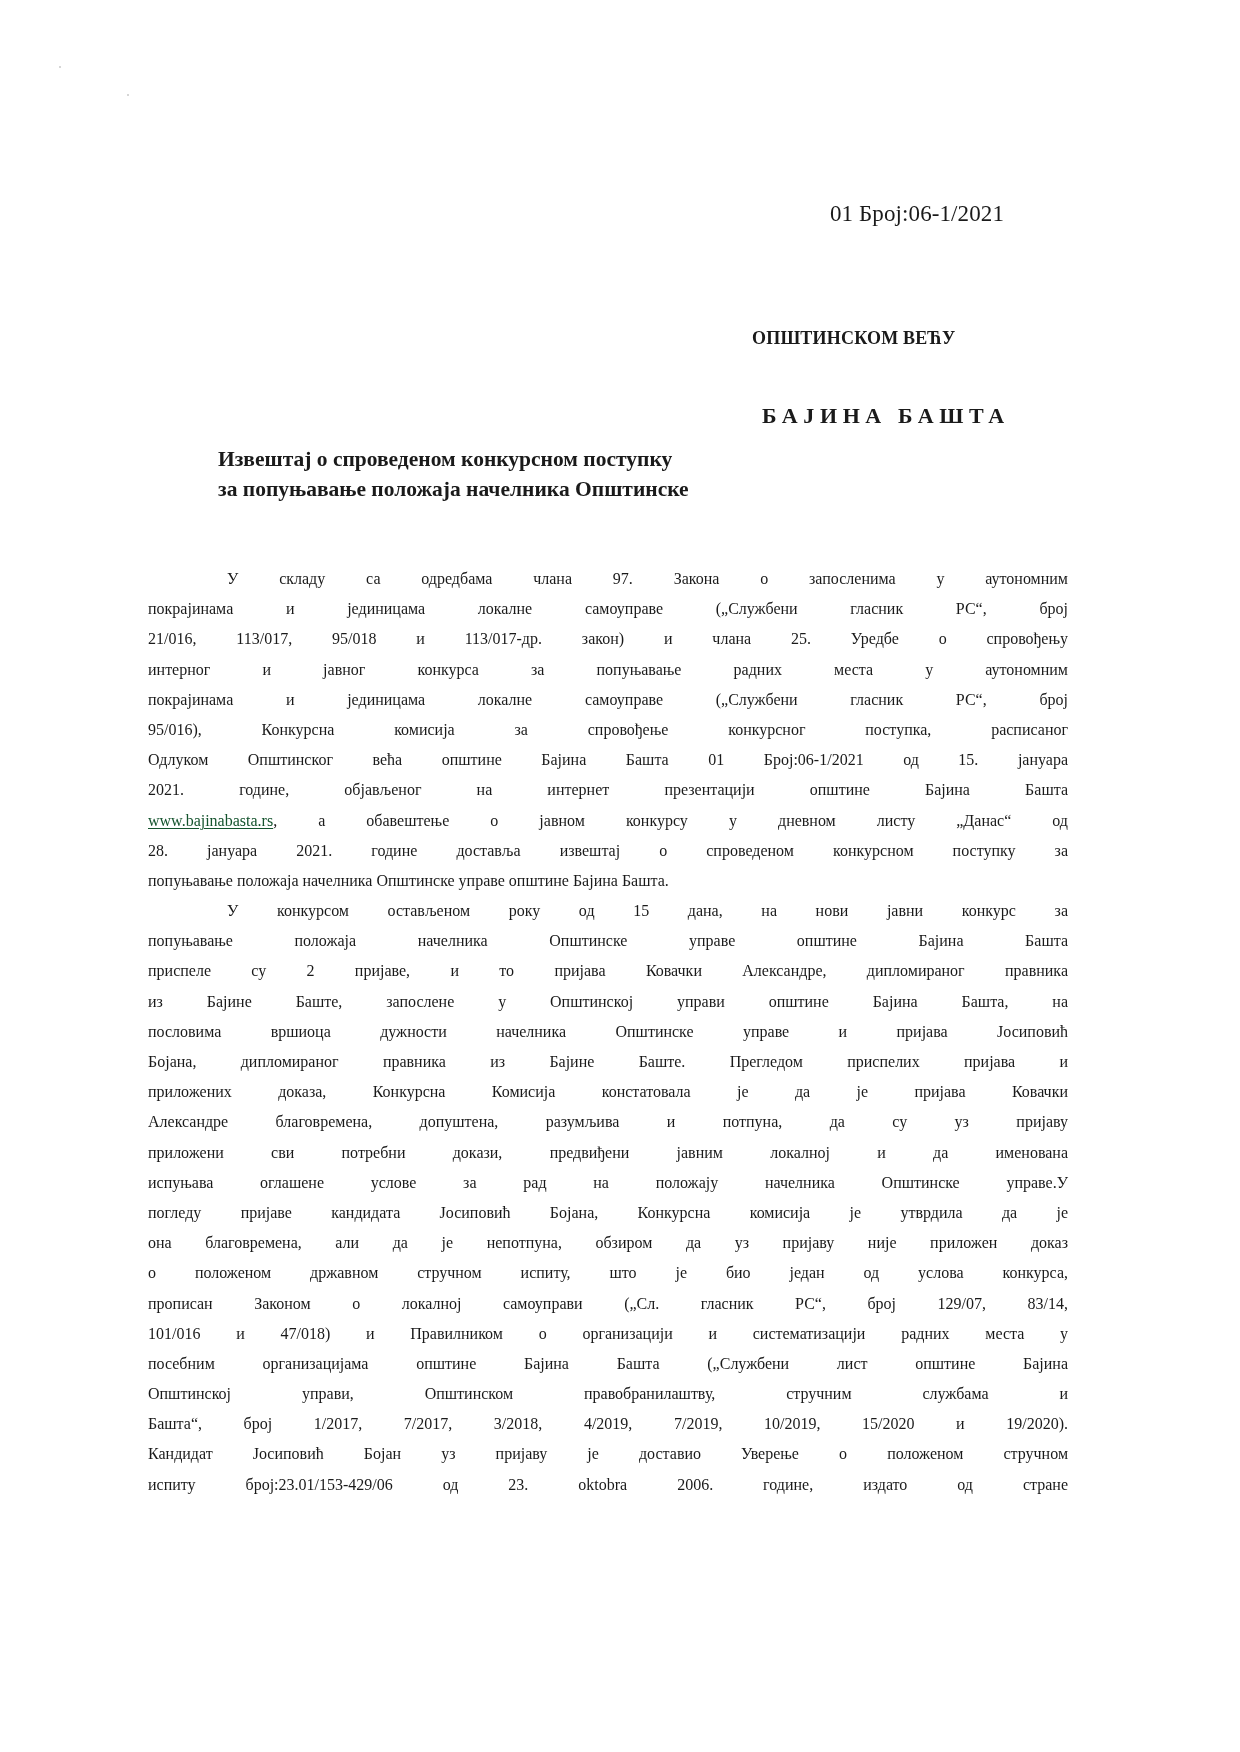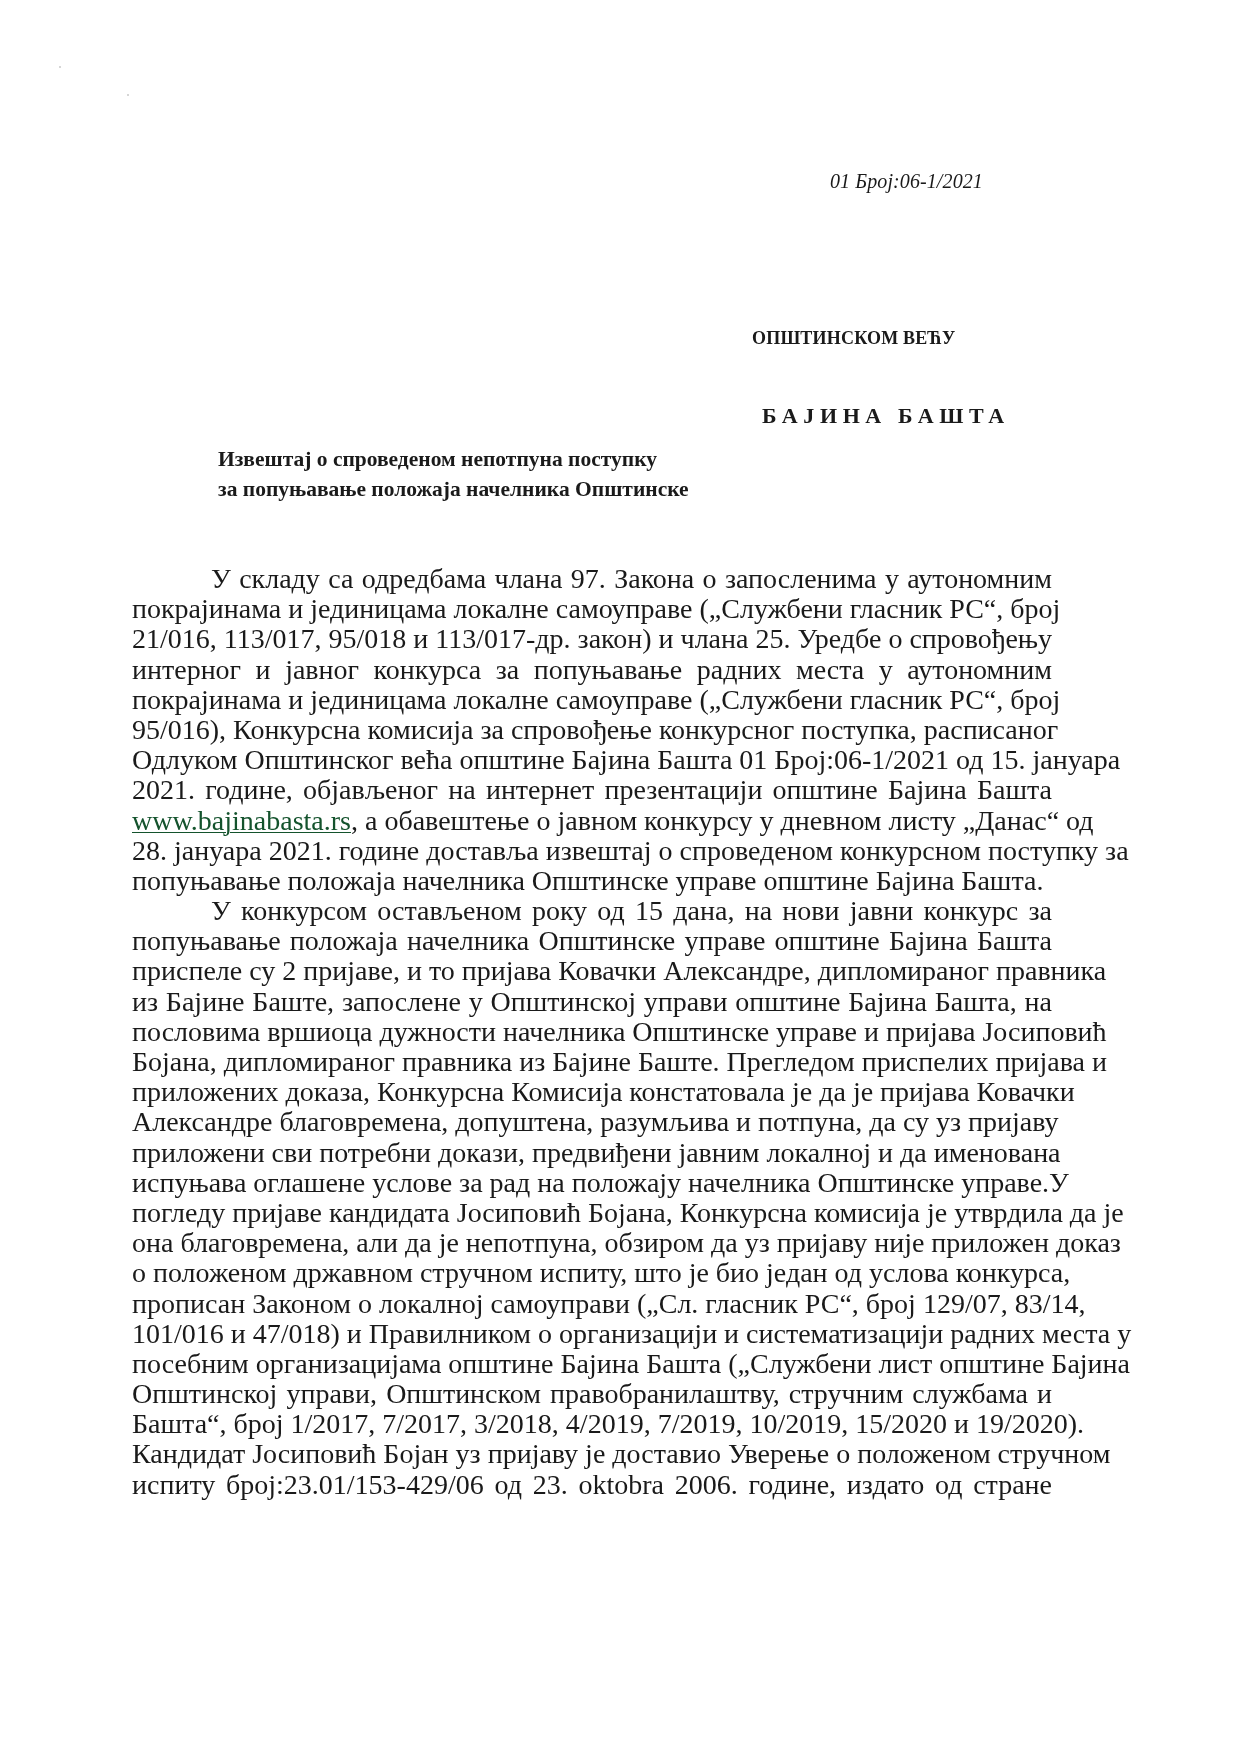--- a/index.html
+++ b/index.html
@@ -17,25 +17,24 @@
     }
     .speck {
       position: absolute;
       width: 2px;
       height: 2px;
       background: #c8c8c8;
       border-radius: 50%;
     }
     .ref-number {
       position: absolute;
-      top: 170px;
+      top: 201px;
       left: 830px;
-      font-size: 20px;
+      font-size: 23px;
       letter-spacing: 0.1px;
-      font-style: italic;
     }
     .recipient-line1 {
       position: absolute;
       top: 328px;
       left: 752px;
       font-size: 18px;
       font-weight: bold;
       letter-spacing: 0.2px;
     }
     .recipient-line2 {
@@ -52,23 +51,23 @@
       left: 218px;
       width: 600px;
       font-size: 21.5px;
       font-weight: bold;
       line-height: 30px;
     }
     .report-title div { white-space: nowrap; }
     .body-text {
       position: absolute;
       top: 564px;
-      left: 132px;
+      left: 148px;
       width: 920px;
-      font-size: 28px;
+      font-size: 16px;
       line-height: 30.2px;
       text-align: justify;
     }
     .body-line {
       display: block;
       text-align: justify;
       text-align-last: justify;
       white-space: nowrap;
       height: 30.2px;
       overflow: visible;
@@ -91,21 +90,21 @@
 
 <span class="speck" style="top:66px;left:59px;"></span>
 <span class="speck" style="top:94px;left:127px;"></span>
 
 <div class="ref-number">01 Број:06-1/2021</div>
 
 <div class="recipient-line1">ОПШТИНСКОМ ВЕЋУ</div>
 <div class="recipient-line2">БАЈИНА БАШТА</div>
 
 <div class="report-title">
-  <div>Извештај о спроведеном непотпуна поступку</div>
+  <div>Извештај о спроведеном конкурсном поступку</div>
   <div>за попуњавање положаја начелника Општинске</div>
 </div>
 
 <div class="body-text">
   <div>
     <span class="body-line indent">У складу са одредбама члана 97. Закона о запосленима у аутономним</span>
     <span class="body-line">покрајинама и јединицама локалне самоуправе („Службени гласник РС“, број</span>
     <span class="body-line">21/016, 113/017, 95/018 и 113/017-др. закон) и члана 25. Уредбе о спровођењу</span>
     <span class="body-line">интерног и јавног конкурса за попуњавање радних места у аутономним</span>
     <span class="body-line">покрајинама и јединицама локалне самоуправе („Службени гласник РС“, број</span>

